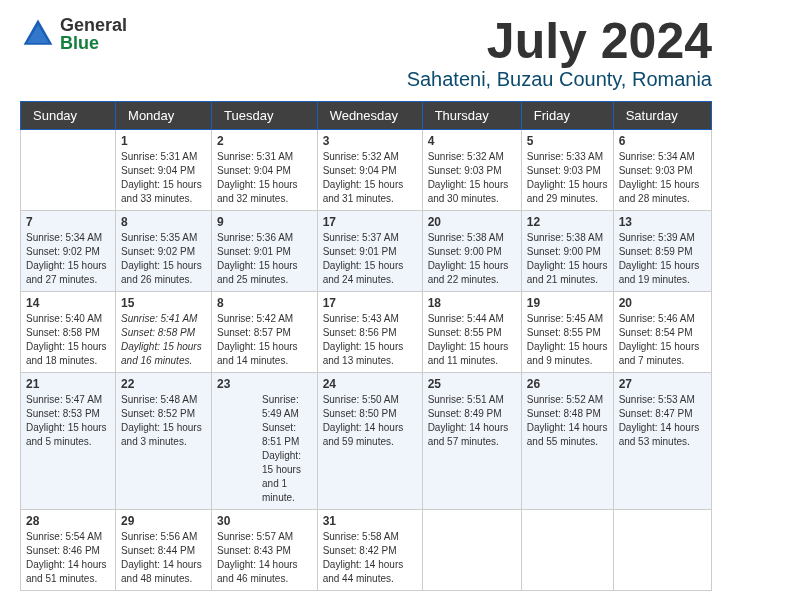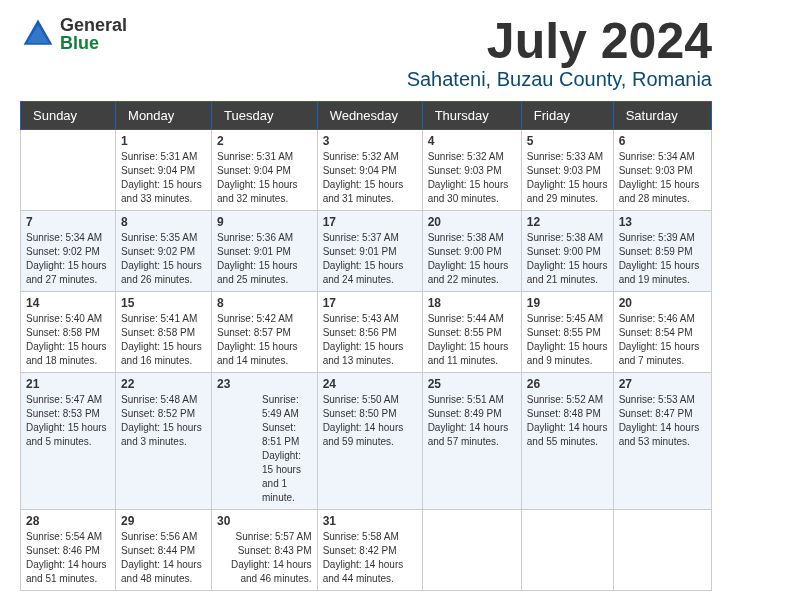--- a/index.html
+++ b/index.html
@@ -236,21 +236,21 @@
         <tr class="row-normal">
           <td>
             <span class="day-num">14</span>
             <div class="cell-info" style="white-space: pre-line;">Sunrise: 5:40 AM
 Sunset: 8:58 PM
 Daylight: 15 hours
 and 18 minutes.</div>
           </td>
           <td>
             <span class="day-num">15</span>
-            <div class="cell-info" style="white-space: pre-line;">Sunrise: 5:41 AM
+            <div class="cell-info" style="white-space: pre-line; font-style: italic;">Sunrise: 5:41 AM
 Sunset: 8:58 PM
 Daylight: 15 hours
 and 16 minutes.</div>
           </td>
           <td>
             <span class="day-num">8</span>
             <div class="cell-info" style="white-space: pre-line;">Sunrise: 5:42 AM
 Sunset: 8:57 PM
 Daylight: 15 hours
 and 14 minutes.</div>
@@ -345,21 +345,21 @@
           </td>
           <td>
             <span class="day-num">29</span>
             <div class="cell-info" style="white-space: pre-line;">Sunrise: 5:56 AM
 Sunset: 8:44 PM
 Daylight: 14 hours
 and 48 minutes.</div>
           </td>
           <td>
             <span class="day-num">30</span>
-            <div class="cell-info" style="white-space: pre-line; text-align: right;">Sunrise: 5:57 AM
+            <div class="cell-info" style="white-space: pre-line;">Sunrise: 5:57 AM
 Sunset: 8:43 PM
 Daylight: 14 hours
 and 46 minutes.</div>
           </td>
           <td>
             <span class="day-num">31</span>
             <div class="cell-info" style="white-space: pre-line;">Sunrise: 5:58 AM
 Sunset: 8:42 PM
 Daylight: 14 hours
 and 44 minutes.</div>

